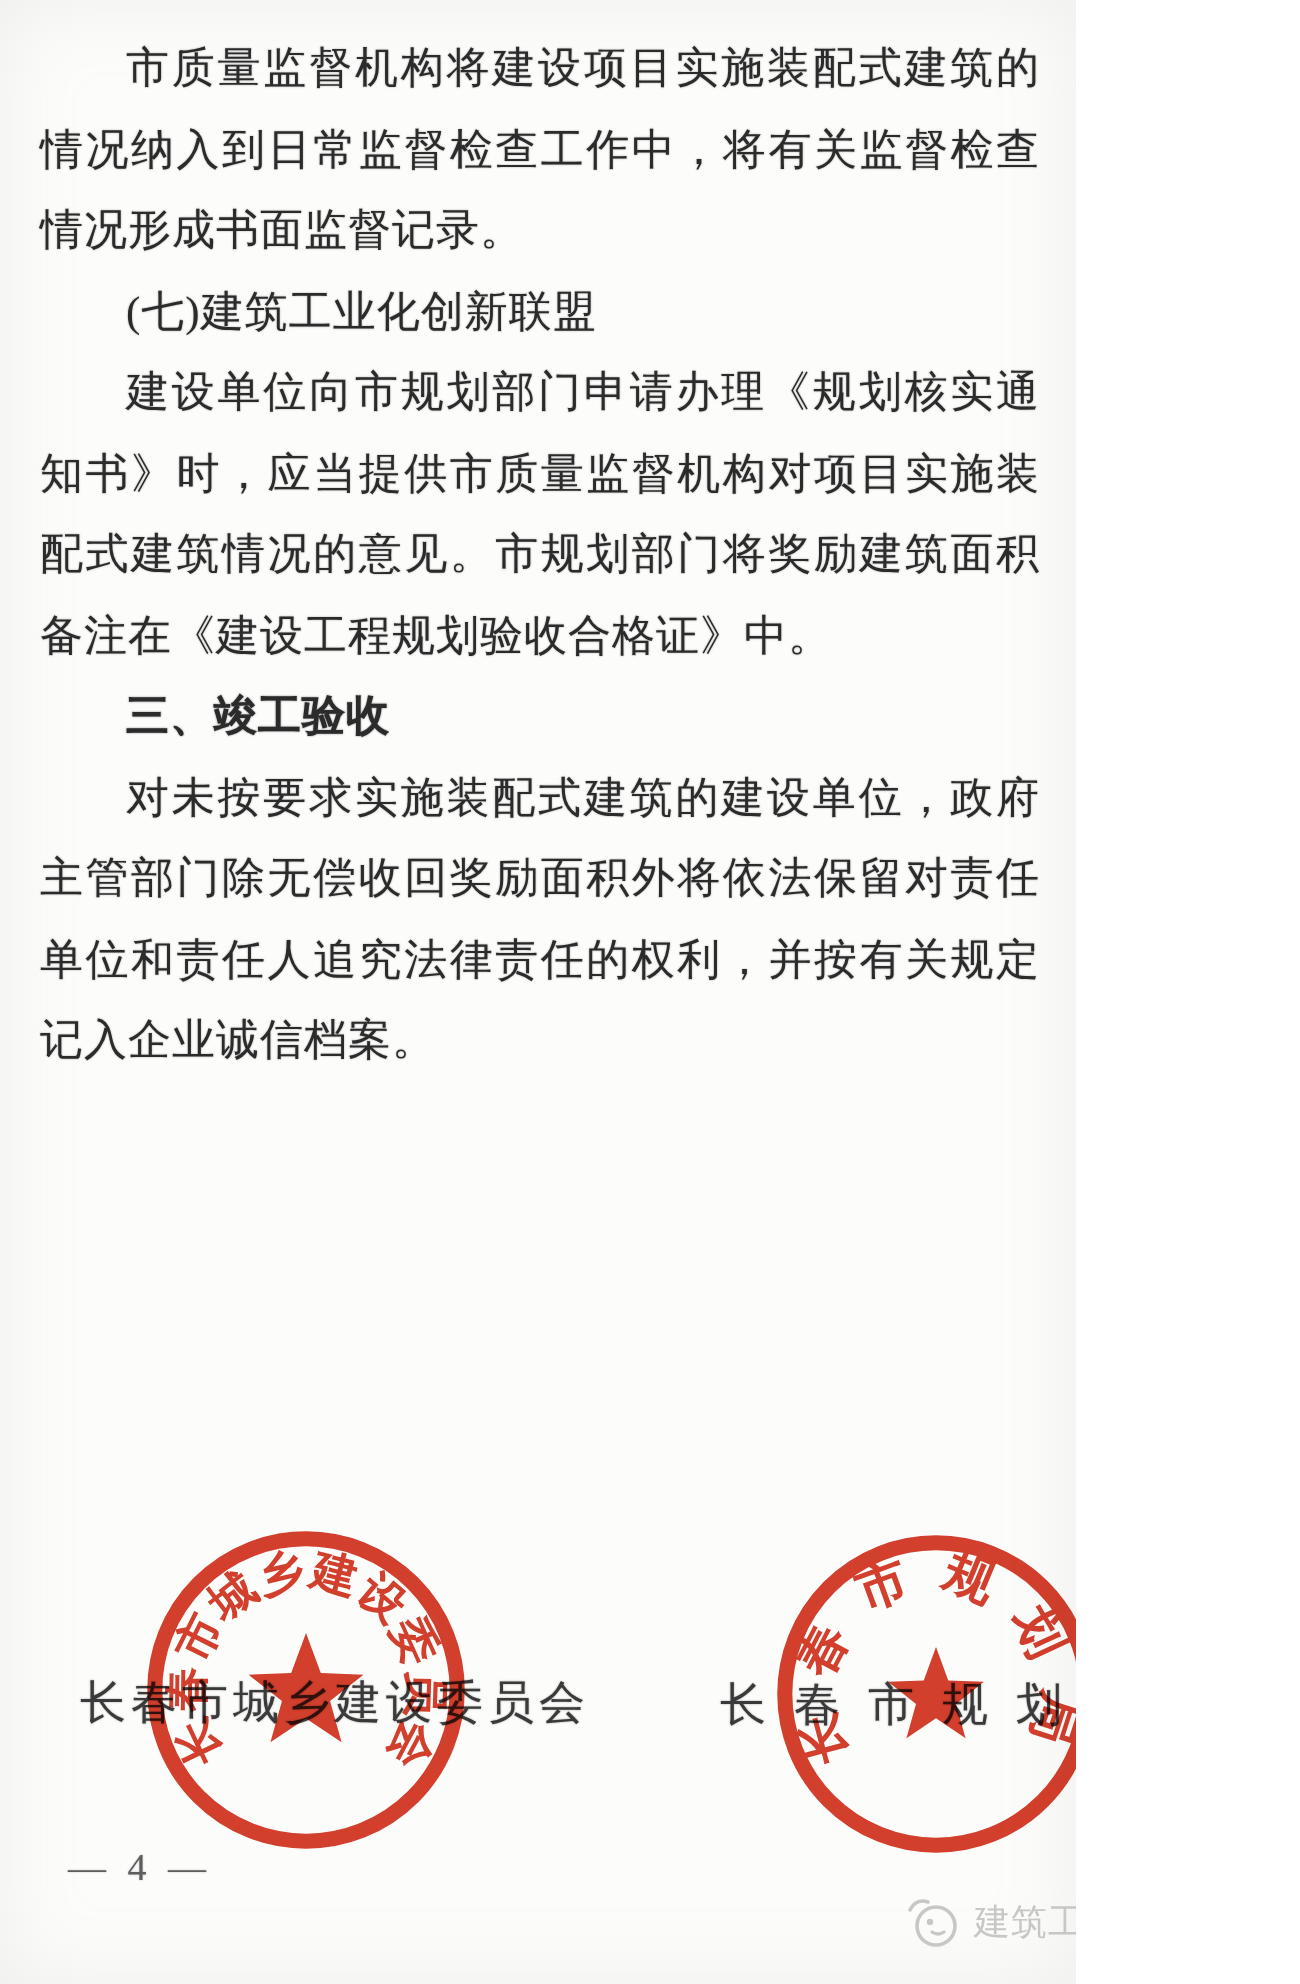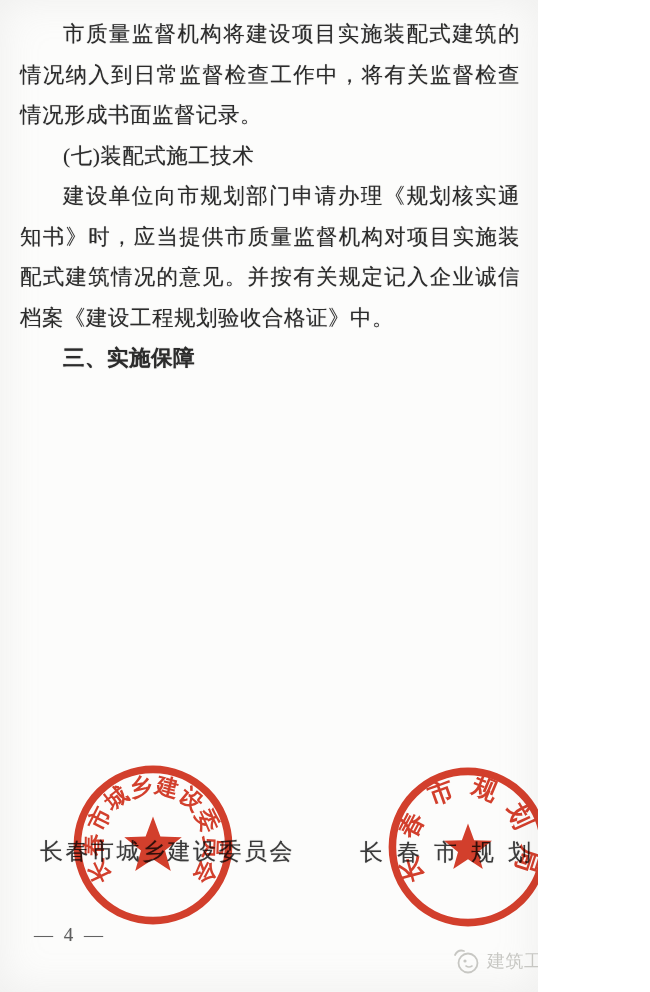--- a/index.html
+++ b/index.html
@@ -73,23 +73,24 @@
     font-family: "Liberation Sans", "DejaVu Sans", sans-serif;
   }
 </style>
 </head>
 <body>
 
 <div class="page">
 
   <main class="doc">
     <p class="body">市质量监督机构将建设项目实施装配式建筑的情况纳入到日常监督检查工作中，将有关监督检查情况形成书面监督记录。</p>
-    <p class="subheading">(七)装配式施工技术</p>
-    <p class="body">建设单位向市规划部门申请办理《规划核实通知书》时，应当提供市质量监督机构对项目实施装配式建筑情况的意见。并按有关规定记入企业诚信档案《建设工程规划验收合格证》中。</p>
-    <p class="section-heading">三、实施保障</p>
+    <p class="subheading">(七)建筑工业化创新联盟</p>
+    <p class="body">建设单位向市规划部门申请办理《规划核实通知书》时，应当提供市质量监督机构对项目实施装配式建筑情况的意见。市规划部门将奖励建筑面积备注在《建设工程规划验收合格证》中。</p>
+    <p class="section-heading">三、竣工验收</p>
+    <p class="body">对未按要求实施装配式建筑的建设单位，政府主管部门除无偿收回奖励面积外将依法保留对责任单位和责任人追究法律责任的权利，并按有关规定记入企业诚信档案。</p>
   </main>
 
   <span class="org-name org-left">长春市城乡建设委员会</span>
   <span class="org-name org-right">长春市规划局</span>
 
   <svg class="seal seal-left" width="168" height="168" viewBox="0 0 200 200" aria-hidden="true">
     <circle cx="100" cy="100" r="90" fill="none" stroke-width="9" stroke="#d2301c"></circle>
     <polygon points="100,66 91.2,89.9 65.8,90.9 85.7,106.6 78.8,131.1 100,117 121.2,131.1 114.3,106.6 134.2,90.9 108.8,89.9" fill="#d2301c"></polygon>
     <path id="arcL" d="M 52.5 139.9 A 62 62 0 1 1 147.5 139.9" fill="none"></path>
     <text font-size="27" letter-spacing="1" fill="#d2301c">

